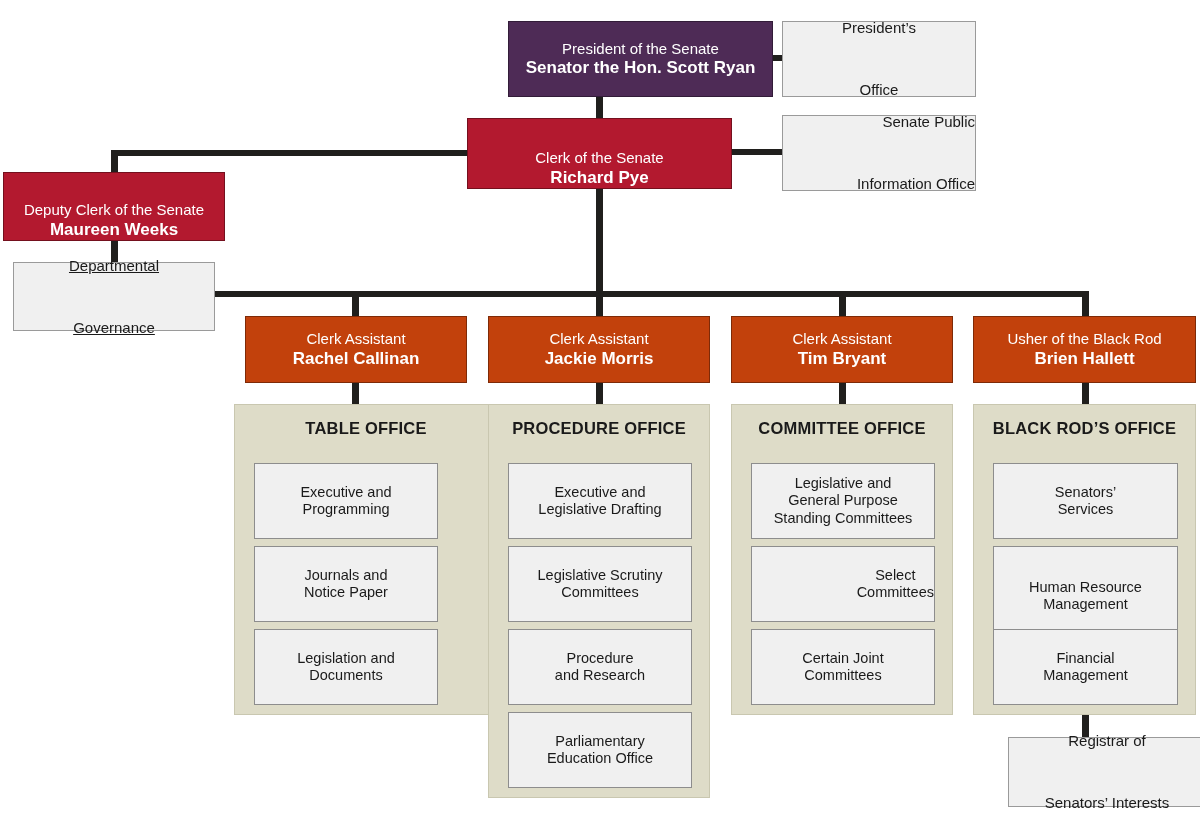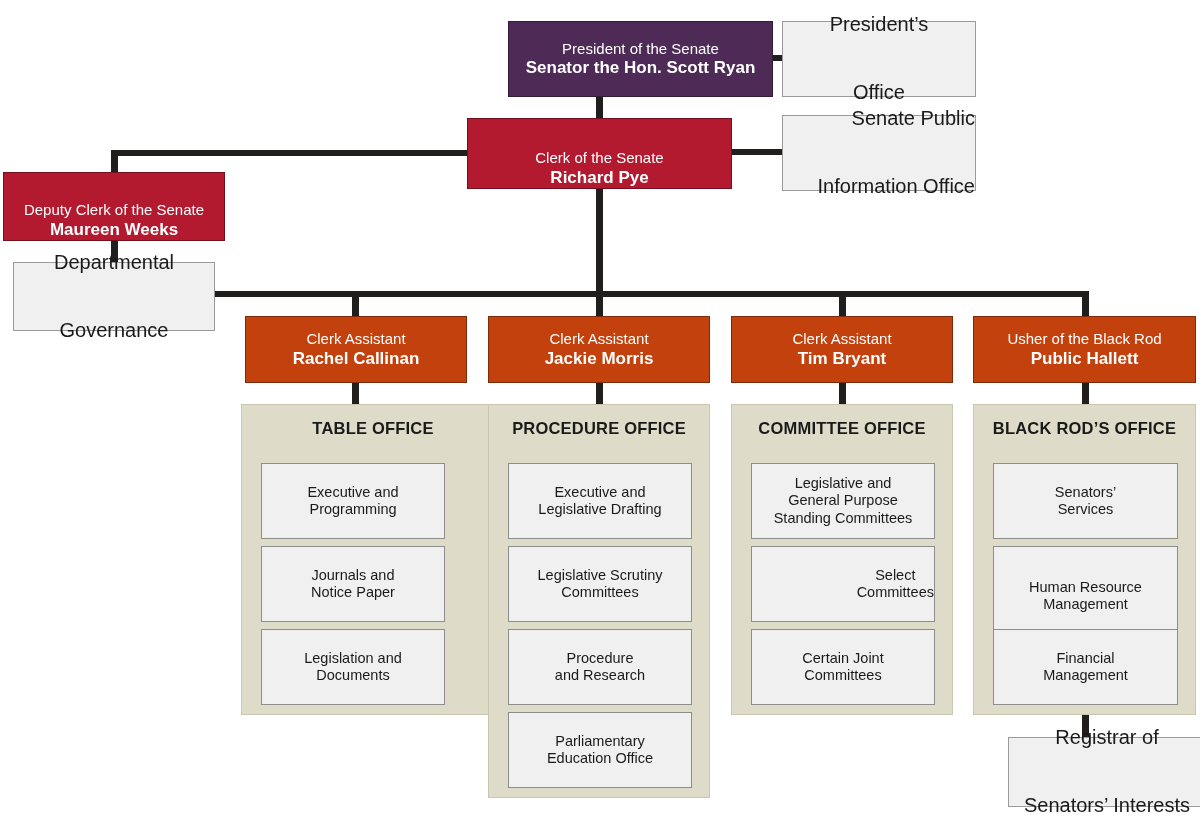--- a/index.html
+++ b/index.html
@@ -45,21 +45,21 @@
   .lead.red{ background:#B3192F;justify-content:flex-end; }
   .lead.dark{ background:#c2410c; }
   .lead .role{ font-size:15px; }
   .lead .person{ font-size:17px; margin-top:1px; }
 
   
   .grey{
     background:#F0F0F0;
     border:1px solid #9a9a9a;
     color:#1a1a1a;
-    font-size:20px;
+    font-size:15px;
     gap:44px;
   }
 
   
   .panel{
     position:absolute;
     box-sizing:border-box;
     background:#DEDCC8;
     border:1px solid #c9c7b0;
     padding:0;
@@ -147,30 +147,30 @@
   <div class="box grey" style="left:782px; top:115px; width:194px; height:76px;align-items:flex-end;">
     <span>Senate Public</span>
     <span>Information Office</span>
   </div>
 
   <div class="box lead red" style="left:3px; top:172px; width:222px; height:69px;">
     <span class="role">Deputy Clerk of the Senate</span>
     <span class="person">Maureen Weeks</span>
   </div>
 
-  <div class="box grey" style="left:13px; top:262px; width:202px; height:69px;">
+  <div class="box grey" style="left:13px; top:262px; width:202px; height:69px;text-decoration:underline;">
     <span>Departmental</span>
     <span>Governance</span>
   </div>
 
   <div class="box lead dark" style="left:245px; top:316px; width:222px; height:67px;">
     <span class="role">Clerk Assistant</span>
     <span class="person">Rachel Callinan</span>
   </div>
-  <div class="panel" style="left:241px; top:404px; width:264px; height:311px;">
+  <div class="panel" style="left:234px; top:404px; width:264px; height:311px;">
     <div class="panel-title">TABLE OFFICE</div>
     <div class="unit" style="left:19px; top:58px; width:184px; height:76px;">
         <div>
           <div>Executive and</div>
           <div>Programming</div>
         </div>
       </div>
     <div class="unit" style="left:19px; top:141px; width:184px; height:76px;">
         <div>
           <div>Journals and</div>
@@ -239,21 +239,21 @@
     <div class="unit" style="left:19px; top:224px; width:184px; height:76px;">
         <div>
           <div>Certain Joint</div>
           <div>Committees</div>
         </div>
       </div>
   </div>
 
   <div class="box lead dark" style="left:973px; top:316px; width:223px; height:67px;">
     <span class="role">Usher of the Black Rod</span>
-    <span class="person">Public Hallett</span>
+    <span class="person">Brien Hallett</span>
   </div>
   <div class="panel" style="left:973px; top:404px; width:223px; height:311px;">
     <div class="panel-title">BLACK ROD’S OFFICE</div>
     <div class="unit" style="left:19px; top:58px; width:185px; height:76px;">
         <div>
           <div>Senators’</div>
           <div>Services</div>
         </div>
       </div>
     <div class="unit" style="left:19px; top:141px; width:185px; height:100px;">

